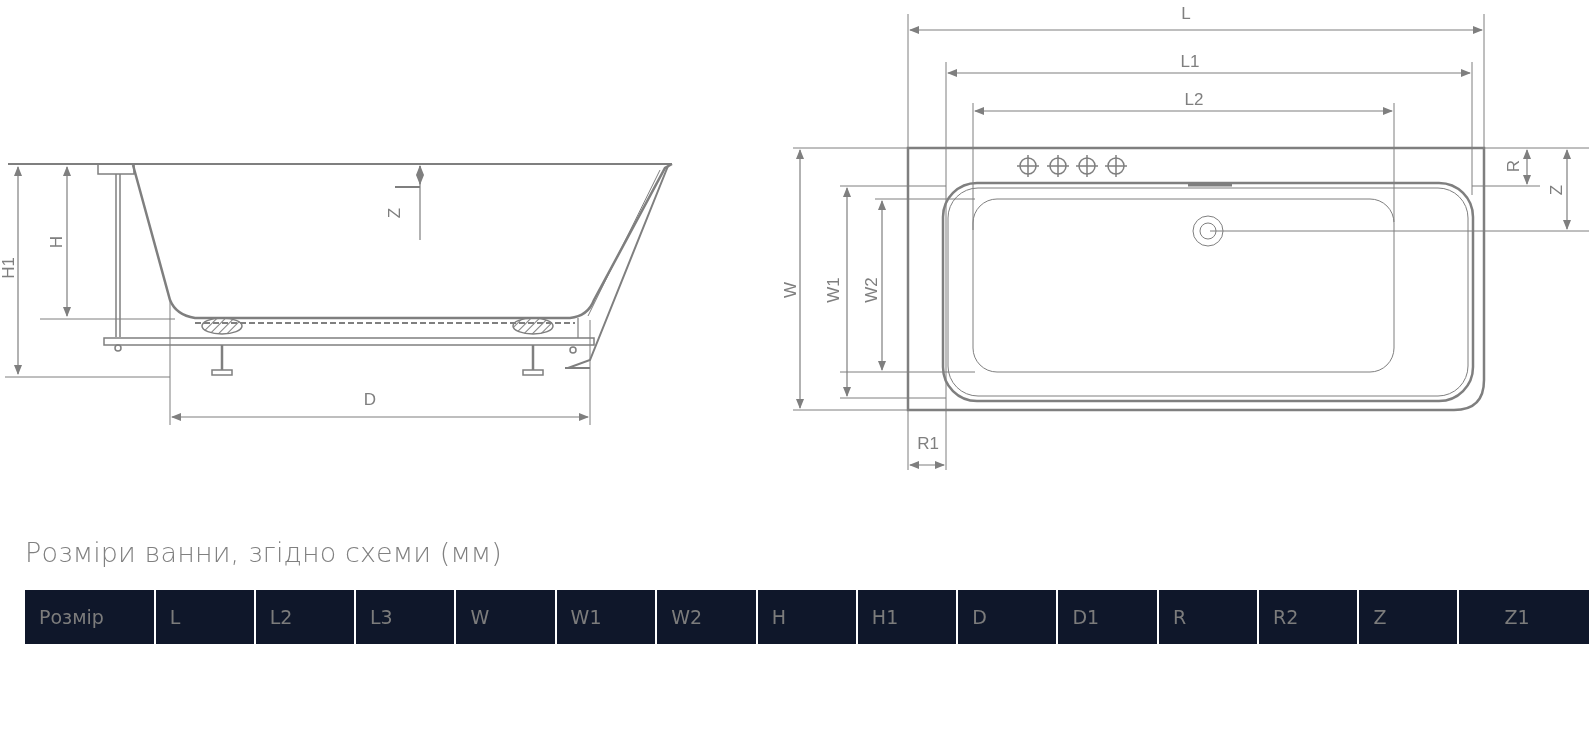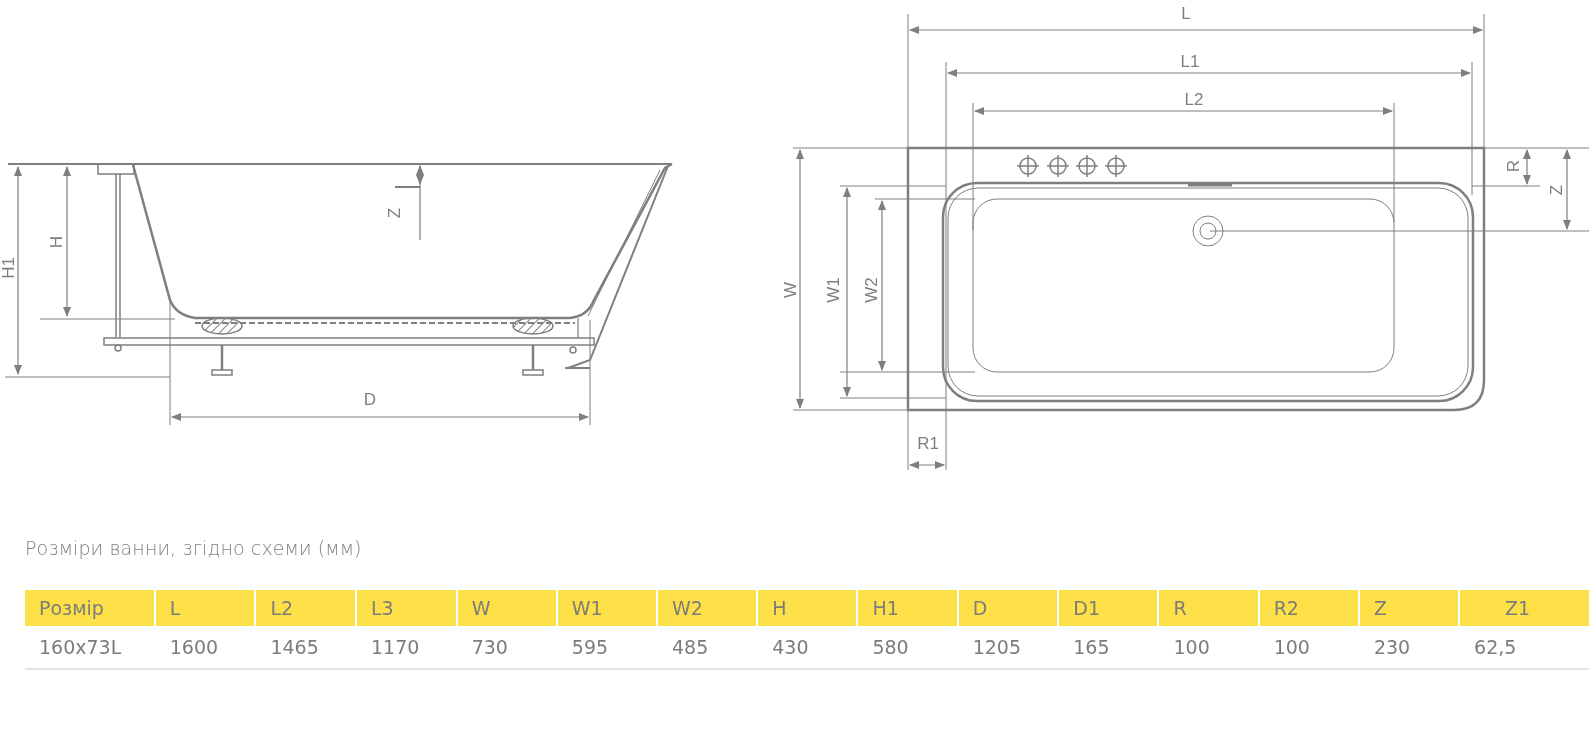--- a/index.html
+++ b/index.html
@@ -5,34 +5,34 @@
     html, body { margin: 0; padding: 0; background: #ffffff; }
     body {
       width: 1589px; height: 736px; position: relative; overflow: hidden;
       font-family: "DejaVu Sans", "Liberation Sans", sans-serif;
       color: #7a7a7a;
     }
     svg.drawing { position: absolute; left: 0; top: 0; }
     .dim-label { font-family: "Liberation Sans", sans-serif; font-size: 17px; fill: #7f7f7f; }
     .title {
       position: absolute; left: 25px; top: 537px;
-      font-size: 19px; font-weight: 300; color: #808080; letter-spacing: 0.1px;
+      font-size: 27px; font-weight: 300; color: #808080; letter-spacing: 0.1px;
       white-space: nowrap;
     }
     table.sizes {
       position: absolute; left: 25px; top: 590px;
       border-collapse: separate; border-spacing: 0;
       font-size: 19px; color: #7c7c7c;
     }
     table.sizes th, table.sizes td {
       text-align: left; font-weight: normal; padding: 0 0 0 14px; height: 43px;
       white-space: nowrap;
     }
     table.sizes th {
-      background: #fde047; border-right: 2px solid #ffffff; height: 36px; margin-top: 24px;
+      background: #0f172a; border-right: 2px solid #ffffff; height: 54px; margin-top: 24px;
     }
     table.sizes th:last-child { border-right: none; padding-left: 45px; }
     table.sizes td { border-bottom: 2px solid #e3e3e3; height: 42px; }
     .c0 { width: 116px; } .cn { width: 86px; }
   </style>
 </head>
 <body>
 
 <svg class="drawing" width="1589" height="530" viewBox="0 0 1589 530" xmlns="http://www.w3.org/2000/svg">
   <defs>
@@ -190,31 +190,14 @@
       <th class="cn">H1</th>
       <th class="cn">D</th>
       <th class="cn">D1</th>
       <th class="cn">R</th>
       <th class="cn">R2</th>
       <th class="cn">Z</th>
       <th class="cn">Z1</th>
     </tr>
   </thead>
   <tbody>
-    <tr>
-      <td>160x73L</td>
-      <td>1600</td>
-      <td>1465</td>
-      <td>1170</td>
-      <td>730</td>
-      <td>595</td>
-      <td>485</td>
-      <td>430</td>
-      <td>580</td>
-      <td>1205</td>
-      <td>165</td>
-      <td>100</td>
-      <td>100</td>
-      <td>230</td>
-      <td>62,5</td>
-    </tr>
   </tbody>
 </table>
 
 </body></html>

